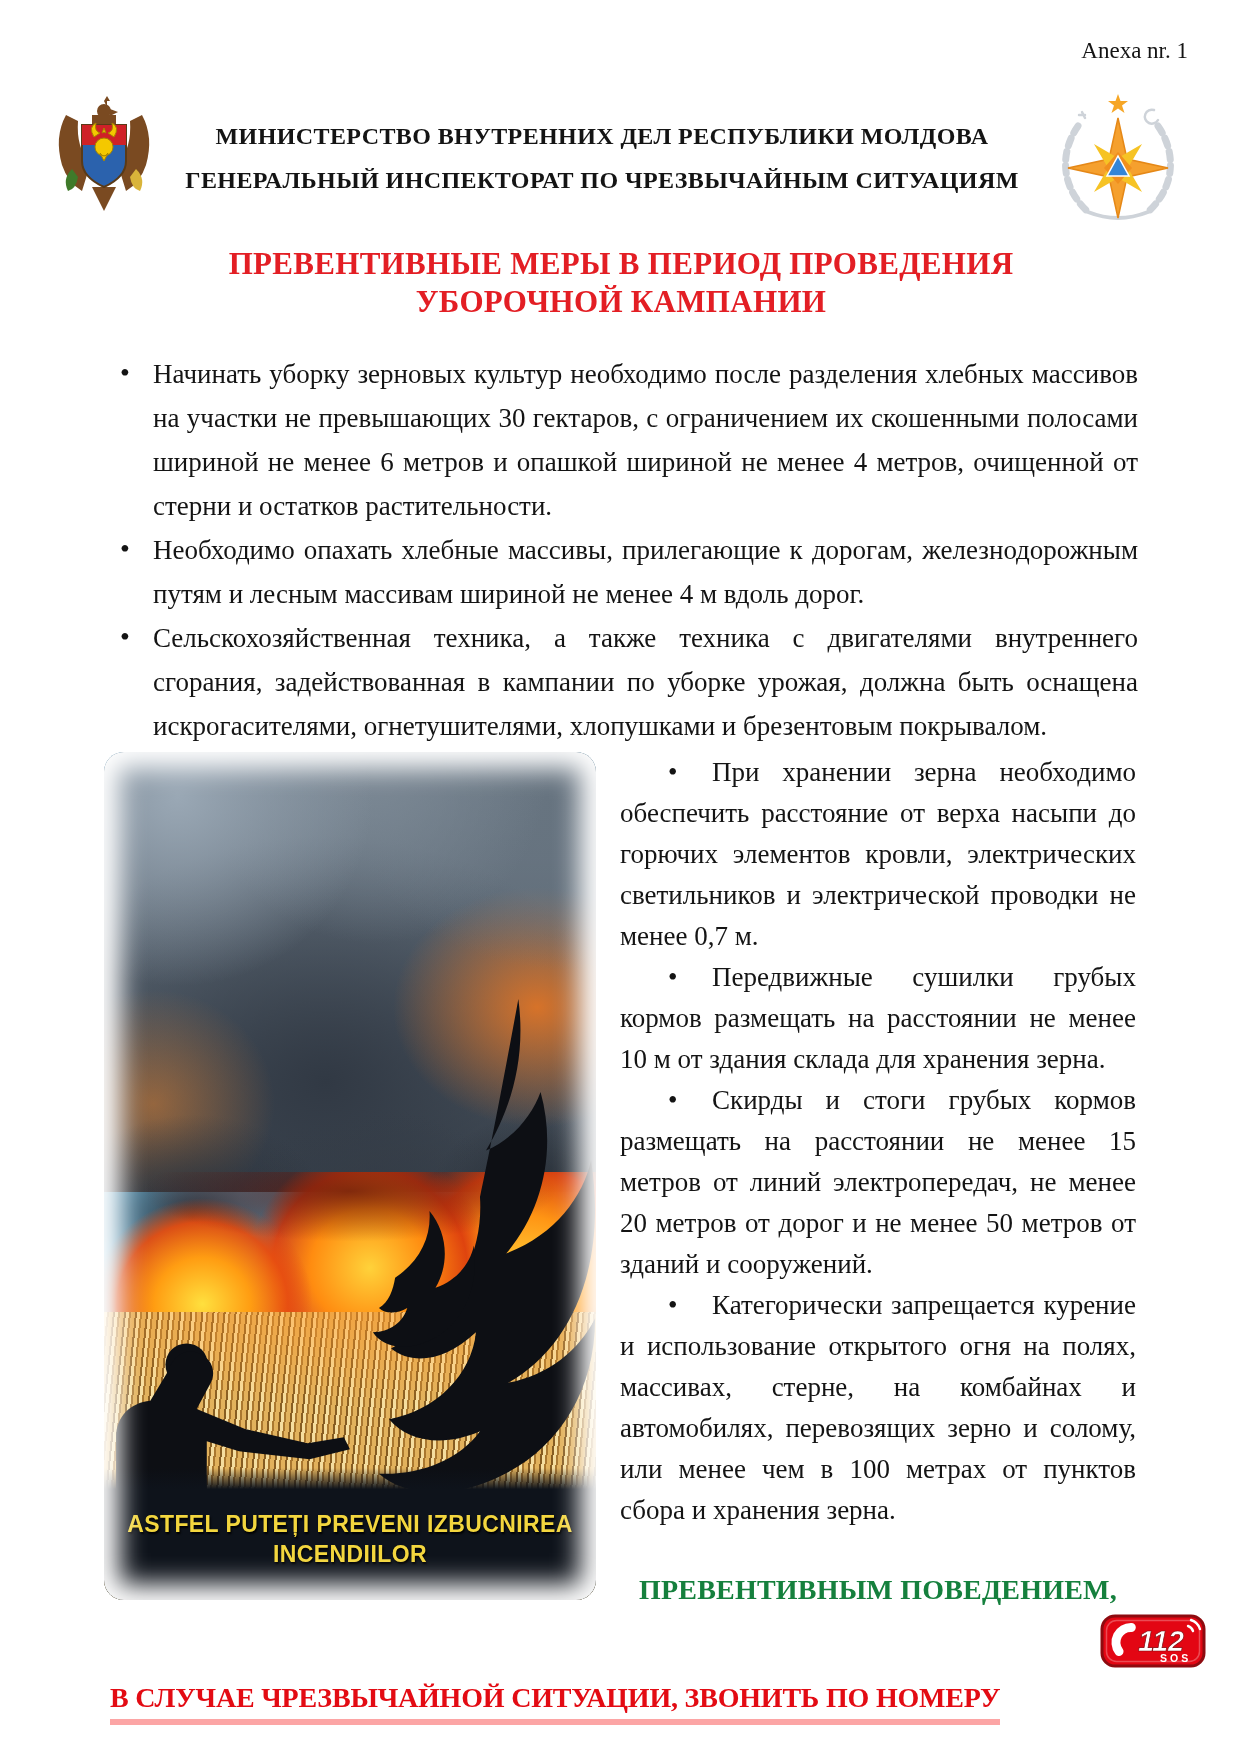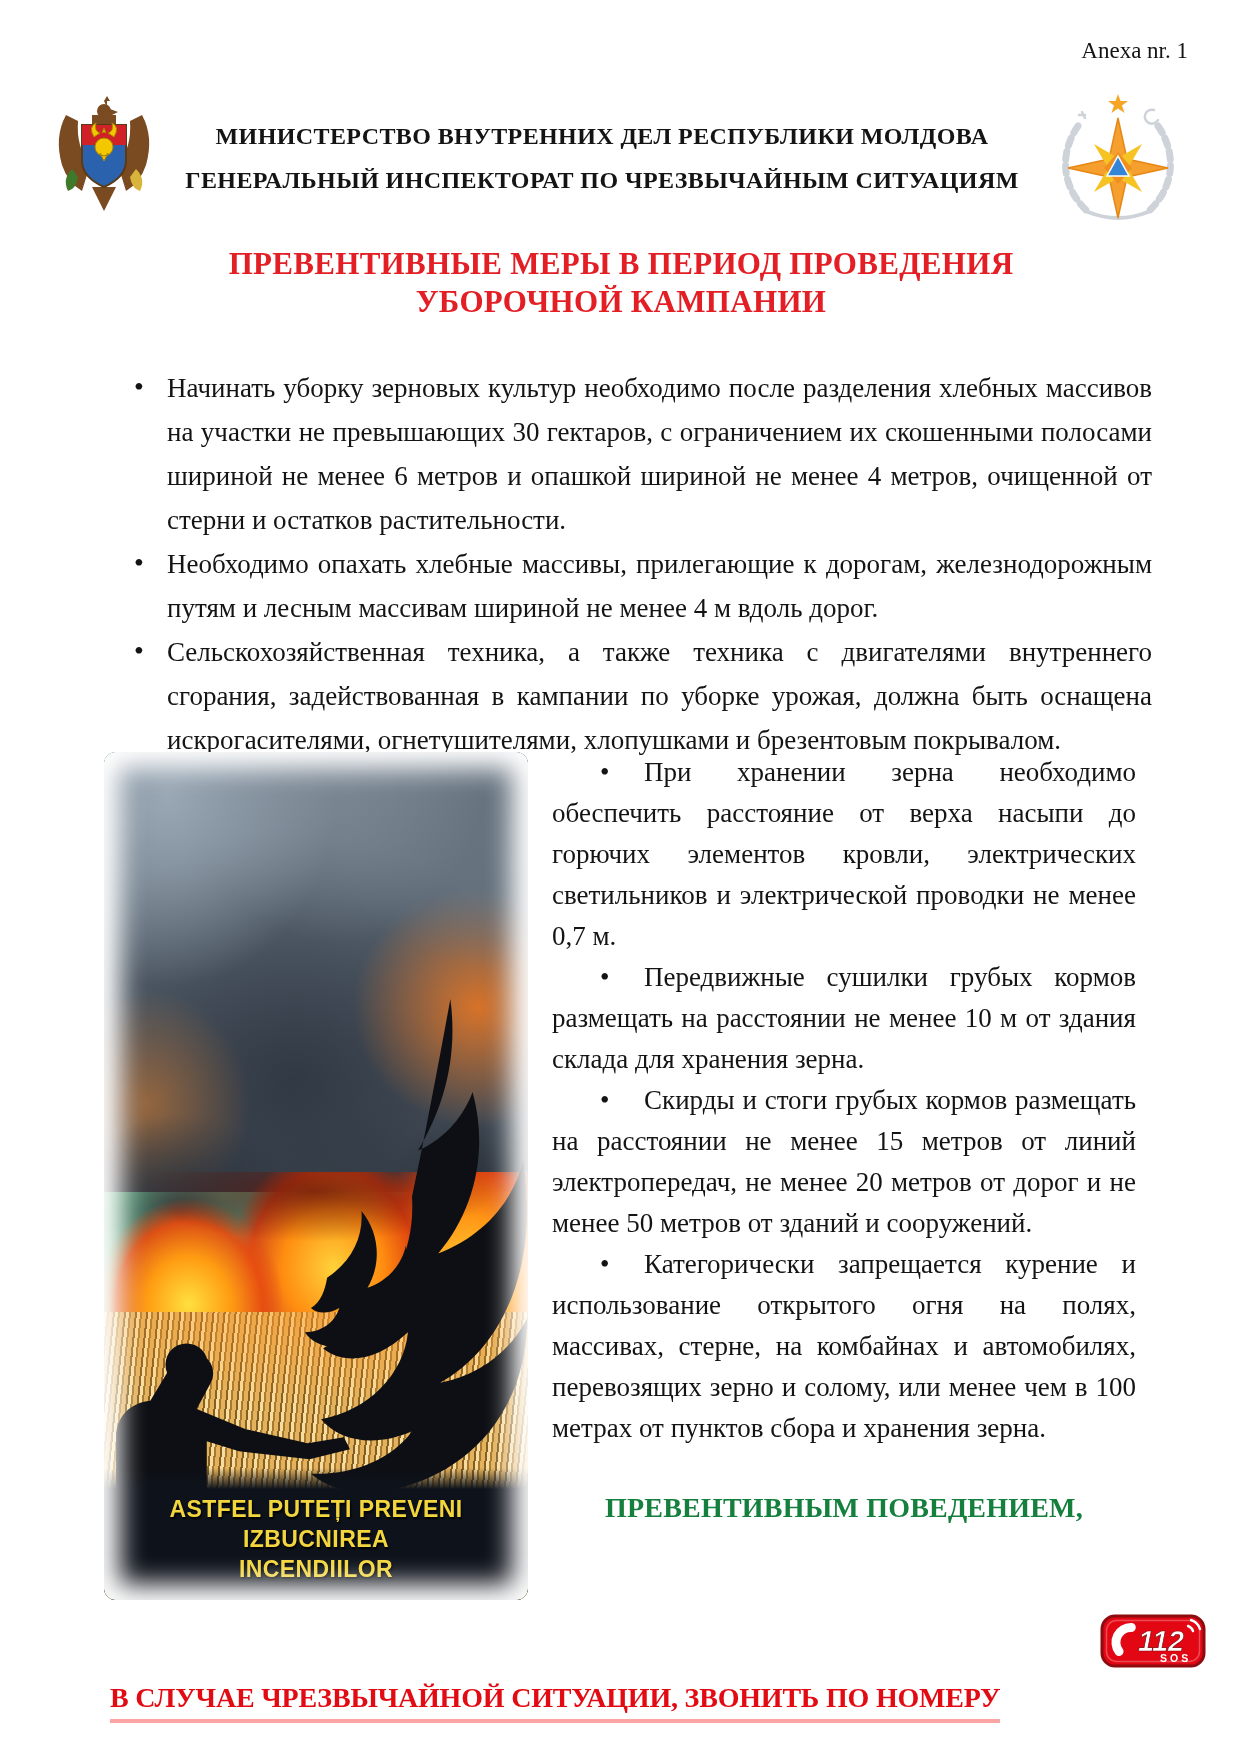--- a/index.html
+++ b/index.html
@@ -10,30 +10,30 @@
 
   .hdr{position:absolute;top:80px;left:52px;width:1136px;display:flex;align-items:center;}
   .arms{flex:none;width:104px;}
   .hdr-lines{flex:1;text-align:center;font-weight:bold;font-size:24px;line-height:44px;
              letter-spacing:.4px;margin-top:2px;padding:0 6px;}
   .emblem{flex:none;width:140px;margin-top:10px;opacity:.95;}
 
   .title{position:absolute;top:244px;left:0;width:100%;margin:1px;text-align:center;
          font-size:31px;line-height:38px;font-weight:bold;color:#e31e24;letter-spacing:.3px;}
 
-  .bullets-top{position:absolute;top:348px;left:112px;width:1022px;margin:18px;padding:0;list-style:none;}
+  .bullets-top{position:absolute;top:348px;left:112px;width:1022px;margin:4px;padding:0;list-style:none;}
   .bullets-top li{position:relative;padding-left:37px;text-align:justify;
                   font-size:27px;line-height:44px;margin:0;}
   .bullets-top li::before{content:"\2022";position:absolute;left:4px;top:-1px;font-size:28px;}
 
   .columns{position:absolute;top:752px;left:104px;width:1032px;display:flex;gap:24px;}
 
   
-  .photo{flex:none;position:relative;width:424px;height:848px;margin:6px 0 0 0;
-         border-radius:12px;overflow:hidden;background:#86efac;}
+  .photo{flex:none;position:relative;width:492px;height:848px;margin:6px 0 0 0;
+         border-radius:20px;overflow:hidden;background:#7dd3fc;}
   .ph-smoke{position:absolute;left:0;top:0;width:100%;height:440px;
     background:
       radial-gradient(55% 60% at 15% 10%, #9aa8b5 0%, rgba(154,168,181,0) 72%),
       radial-gradient(50% 55% at 55% 5%, #7b8894 0%, rgba(123,136,148,0) 70%),
       radial-gradient(60% 50% at 95% 12%, #66737f 0%, rgba(102,115,127,0) 75%),
       radial-gradient(45% 42% at 88% 58%, rgba(222,116,38,.95) 0%, rgba(222,116,38,0) 65%),
       radial-gradient(38% 40% at 10% 80%, rgba(255,140,40,.45) 0%, rgba(255,140,40,0) 65%),
       radial-gradient(80% 70% at 45% 75%, #313944 0%, rgba(49,57,68,0) 80%),
       linear-gradient(180deg,#73808d 0%,#5c6874 45%,#3c454f 100%);}
   .ph-mid{position:absolute;left:0;top:350px;width:100%;height:210px;
@@ -65,21 +65,21 @@
   
   .right-col{flex:1;min-width:0;}
   .right-col p{margin:0;text-align:justify;font-size:27px;line-height:41px;text-indent:48px;}
   .right-col p .blt{display:inline-block;width:44px;text-indent:0;}
   .warning{margin-top:38px;text-align:center;font-weight:bold;font-size:28px;line-height:41px;
            color:#15803d;letter-spacing:.2px;}
 
   
   .ftr{position:absolute;top:1606px;left:110px;right:34px;display:flex;align-items:flex-start;}
   .ftr-text{margin-top:76px;font-weight:bold;font-size:28px;color:#e30b13;letter-spacing:-.2px;
-            border-bottom:4px solid #fca5a5;padding-bottom:5px;white-space:nowrap;}
+            border-bottom:6px solid #fca5a5;padding-bottom:5px;white-space:nowrap;}
   .logo112{margin-left:auto;margin-top:8px;width:106px;flex:none;}
 </style>
 </head>
 <body>
 
 <div class="page">
 
   <div class="annex">Anexa nr. 1</div>
 
   <header class="hdr">

